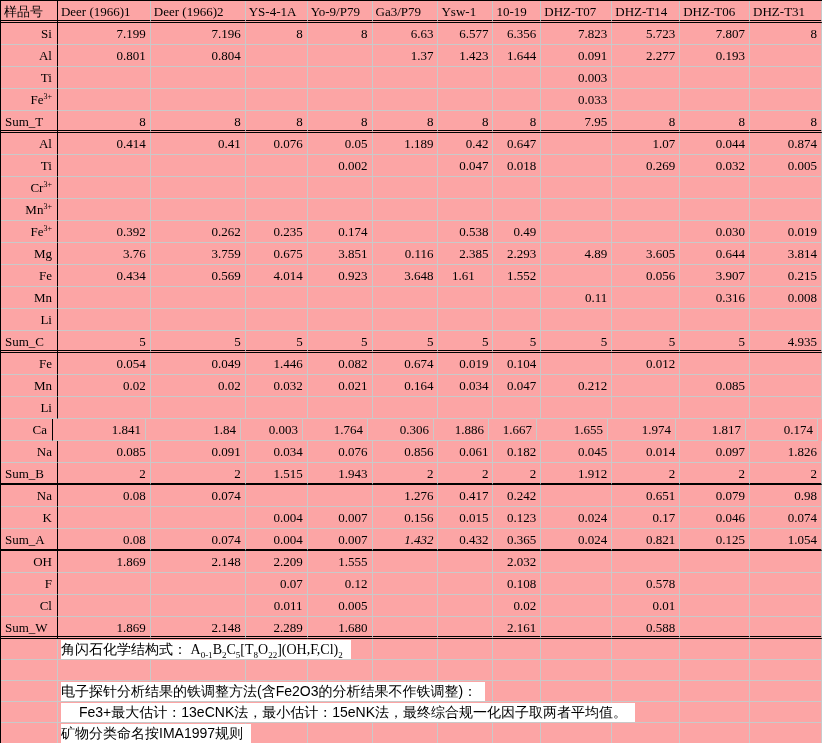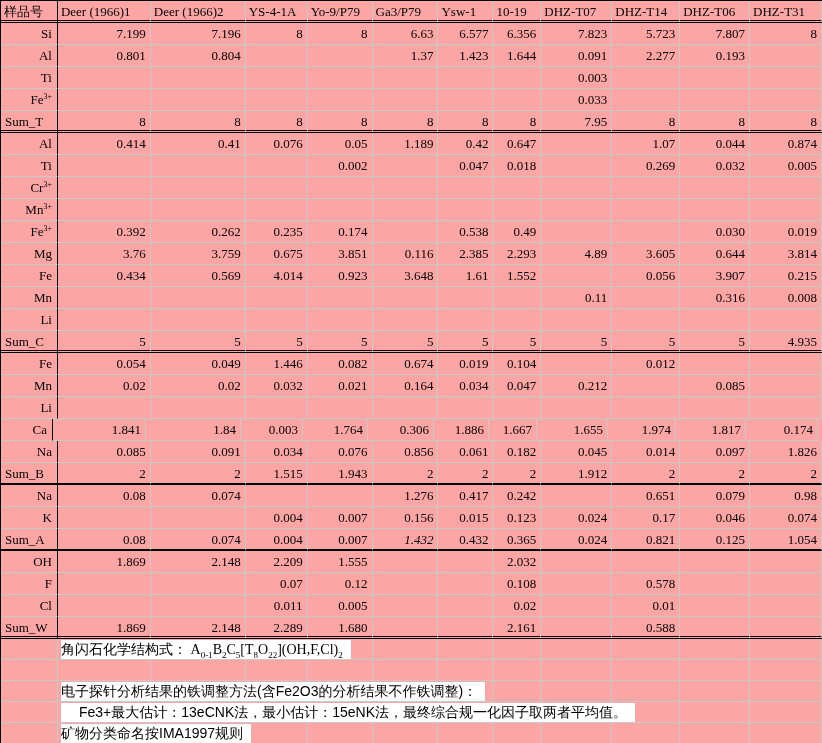--- a/index.html
+++ b/index.html
@@ -199,21 +199,21 @@
         <div class="c val" style="width: 70px;">0.644</div>
         <div class="c val" style="width: 72px;">3.814</div>
       </div>
       <div class="row">
         <div class="c labelcol" style="width: 57px;">Fe</div>
         <div class="c val" style="width: 93px;">0.434</div>
         <div class="c val" style="width: 95px;">0.569</div>
         <div class="c val" style="width: 62px;">4.014</div>
         <div class="c val" style="width: 65px;">0.923</div>
         <div class="c val" style="width: 66px;">3.648</div>
-        <div class="c val" style="width: 55px;">1.61</div>
+        <div class="c val" style="width: 55px; text-align: center;">1.61</div>
         <div class="c val" style="width: 48px;">1.552</div>
         <div class="c val" style="width: 71px;"></div>
         <div class="c val" style="width: 68px;">0.056</div>
         <div class="c val" style="width: 70px;">3.907</div>
         <div class="c val" style="width: 72px;">0.215</div>
       </div>
       <div class="row">
         <div class="c labelcol" style="width: 57px;">Mn</div>
         <div class="c val" style="width: 93px;"></div>
         <div class="c val" style="width: 95px;"></div>

